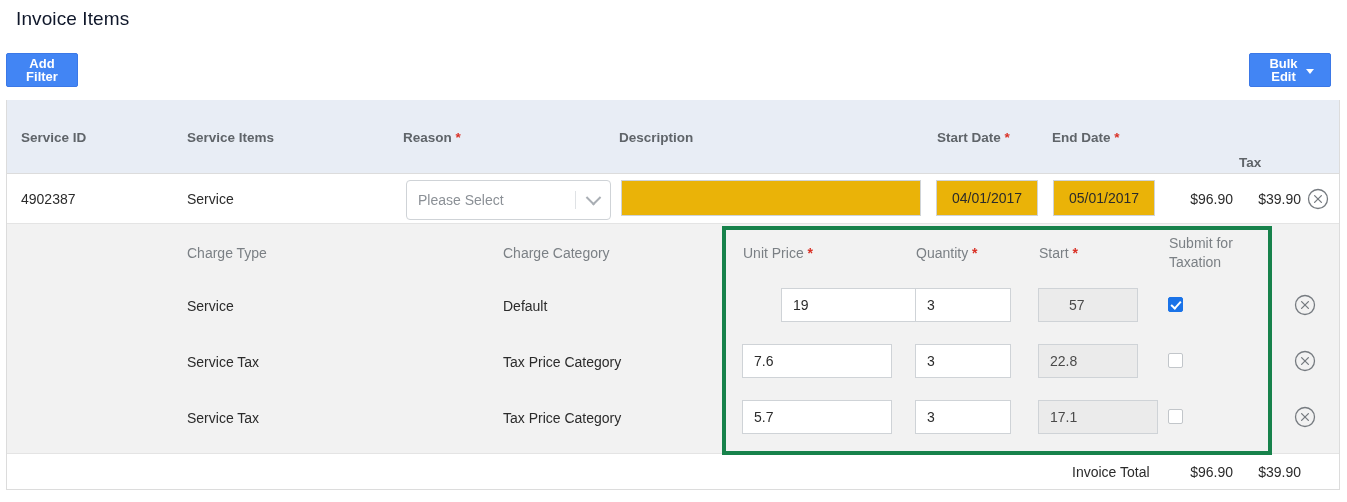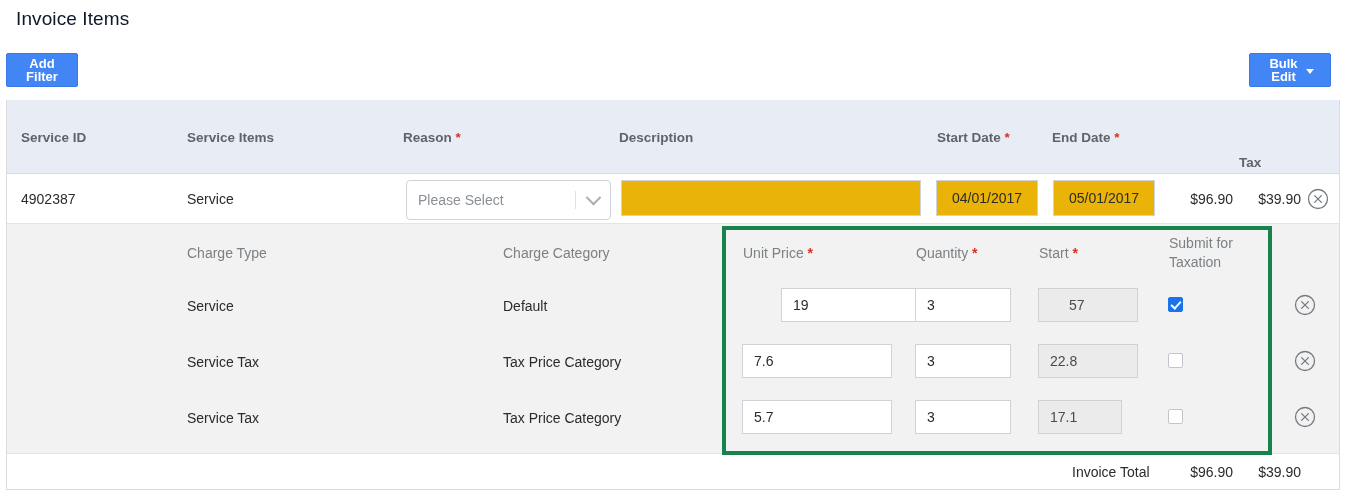--- a/index.html
+++ b/index.html
@@ -401,21 +401,21 @@
             <path d="M7.6 7.6 L14.4 14.4 M14.4 7.6 L7.6 14.4" stroke="#767b80" stroke-width="1.3" stroke-linecap="round"></path>
           </svg>
         </div>
       </div>
 
       <div>
         <div class="sub-cell" style="left:180px; top:186px;">Service Tax</div>
         <div class="sub-cell" style="left:496px; top:186px;">Tax Price Category</div>
         <input class="sub-input" style="left: 735px; top: 176px;" type="text" value="5.7">
         <input class="sub-input" style="left: 908px; top: 176px; width: 96px;" type="text" value="3">
-        <input class="sub-input readonly" style="left: 1031px; top: 176px; width: 84px;" type="text" readonly="" value="17.1">
+        <input class="sub-input readonly" style="left: 1031px; top: 176px; width: 120px;" type="text" readonly="" value="17.1">
         <div class="cbx" style="left:1161px; top:185px;"></div>
         <div class="x-btn" style="left:1287px; top:182px;">
           <svg width="22" height="22" viewBox="0 0 22 22">
             <circle cx="11" cy="11" r="9.5" fill="none" stroke="#767b80" stroke-width="1.3"></circle>
             <path d="M7.6 7.6 L14.4 14.4 M14.4 7.6 L7.6 14.4" stroke="#767b80" stroke-width="1.3" stroke-linecap="round"></path>
           </svg>
         </div>
       </div>
 
     </div>

